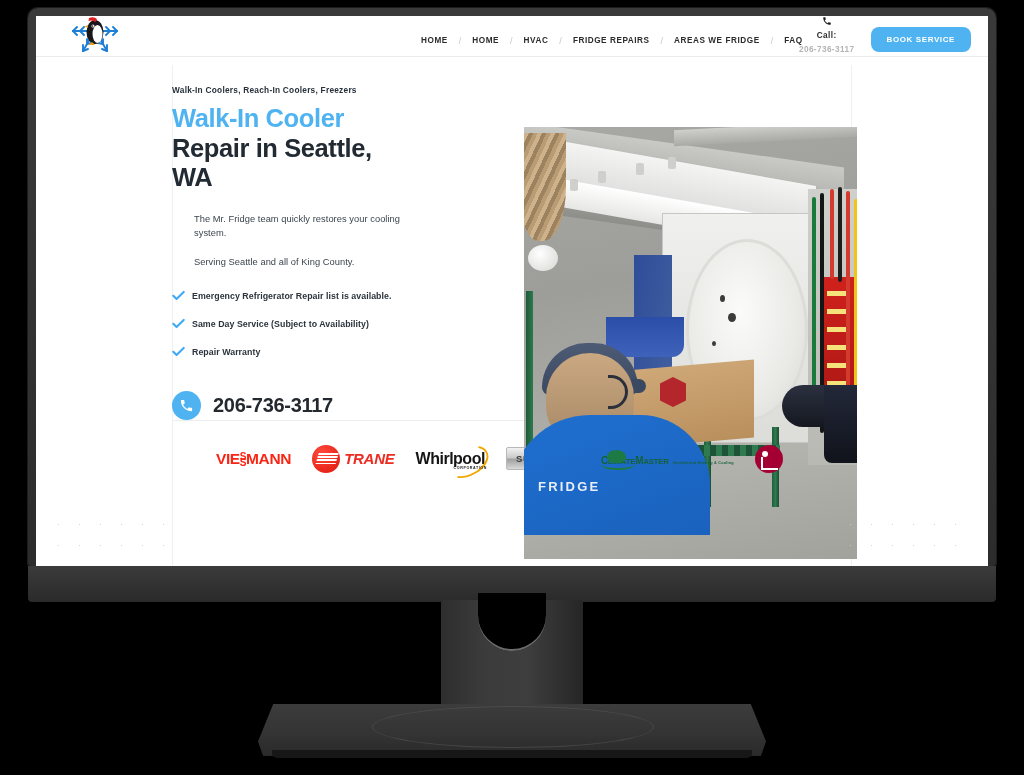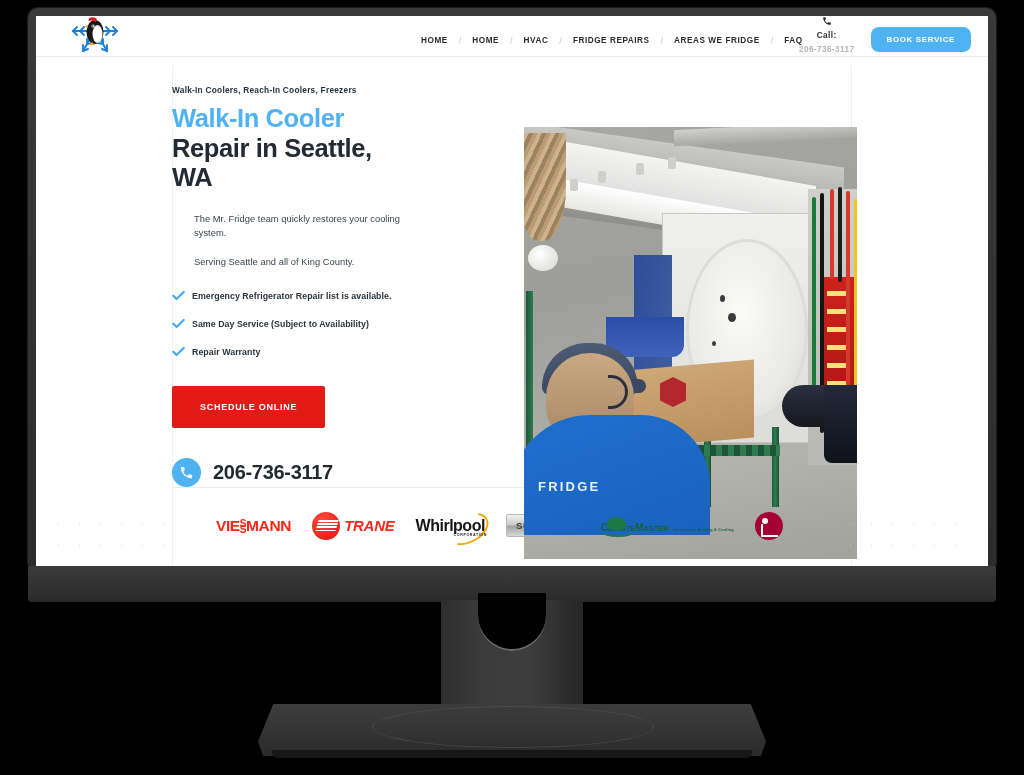--- a/index.html
+++ b/index.html
@@ -458,21 +458,20 @@
               <div class="bullet">
                 <span class="check">
                   <svg width="13" height="11" viewBox="0 0 20 16" fill="none" stroke="#3fa9f5" stroke-width="3.2" stroke-linecap="round" stroke-linejoin="round">
                       <path d="M2 8.5 L7 13.5 L18 2.5"></path>
                     </svg>
                 </span>
                 <span class="bullet-text">Repair Warranty</span>
               </div>
             </div>
 
-            <button class="cta-btn">SCHEDULE ONLINE</button>
 
             <div class="phone-row">
               <span class="phone-circle">
                 <svg width="15" height="15" viewBox="0 0 24 24" fill="#ffffff">
                     <path d="M6.6 10.8c1.4 2.8 3.8 5.1 6.6 6.6l2.2-2.2c.3-.3.7-.4 1-.2 1.2.4 2.4.6 3.6.6.6 0 1 .4 1 1V20c0 .6-.4 1-1 1C10.6 21 3 13.4 3 4c0-.6.4-1 1-1h3.5c.6 0 1 .4 1 1 0 1.3.2 2.5.6 3.6.1.3 0 .7-.2 1l-2.3 2.2z"></path>
                   </svg>
               </span>
               <span class="phone-number">206-736-3117</span>
             </div>
           </div>

